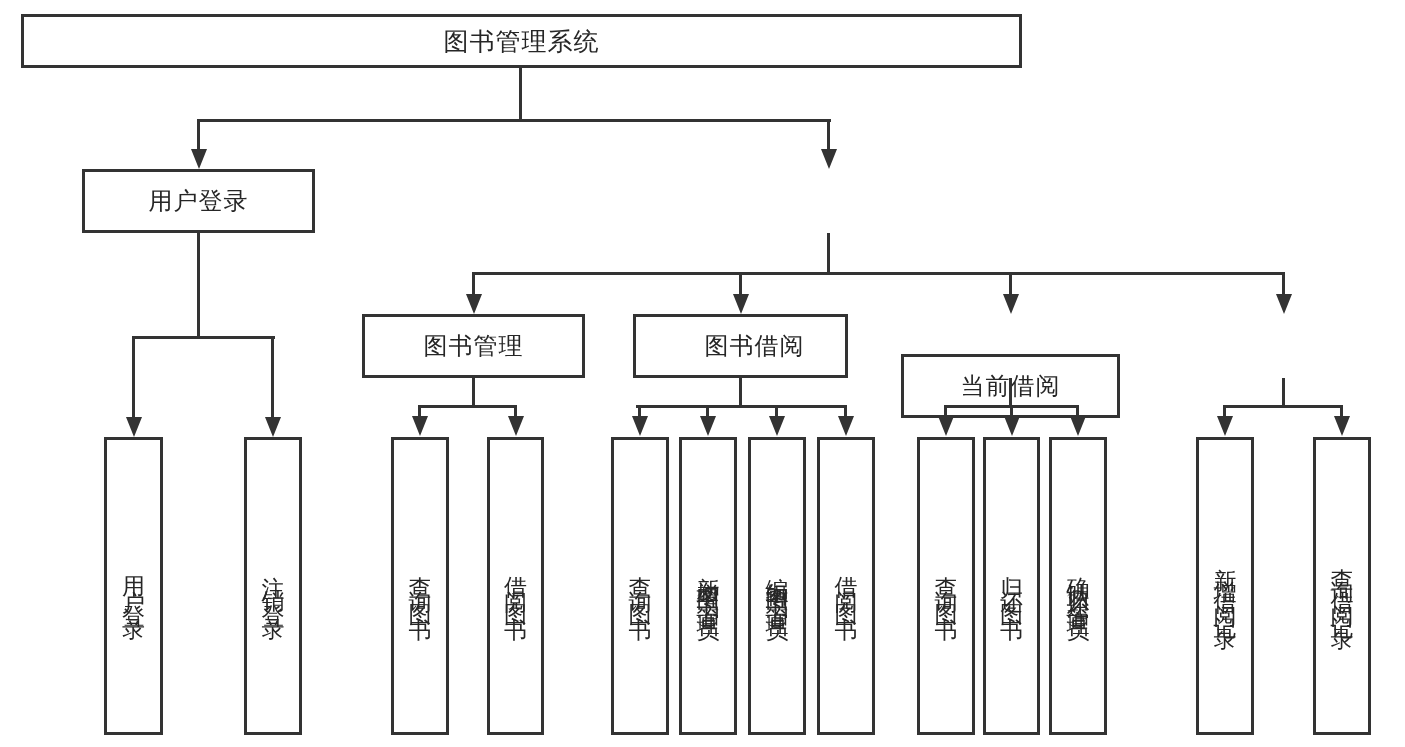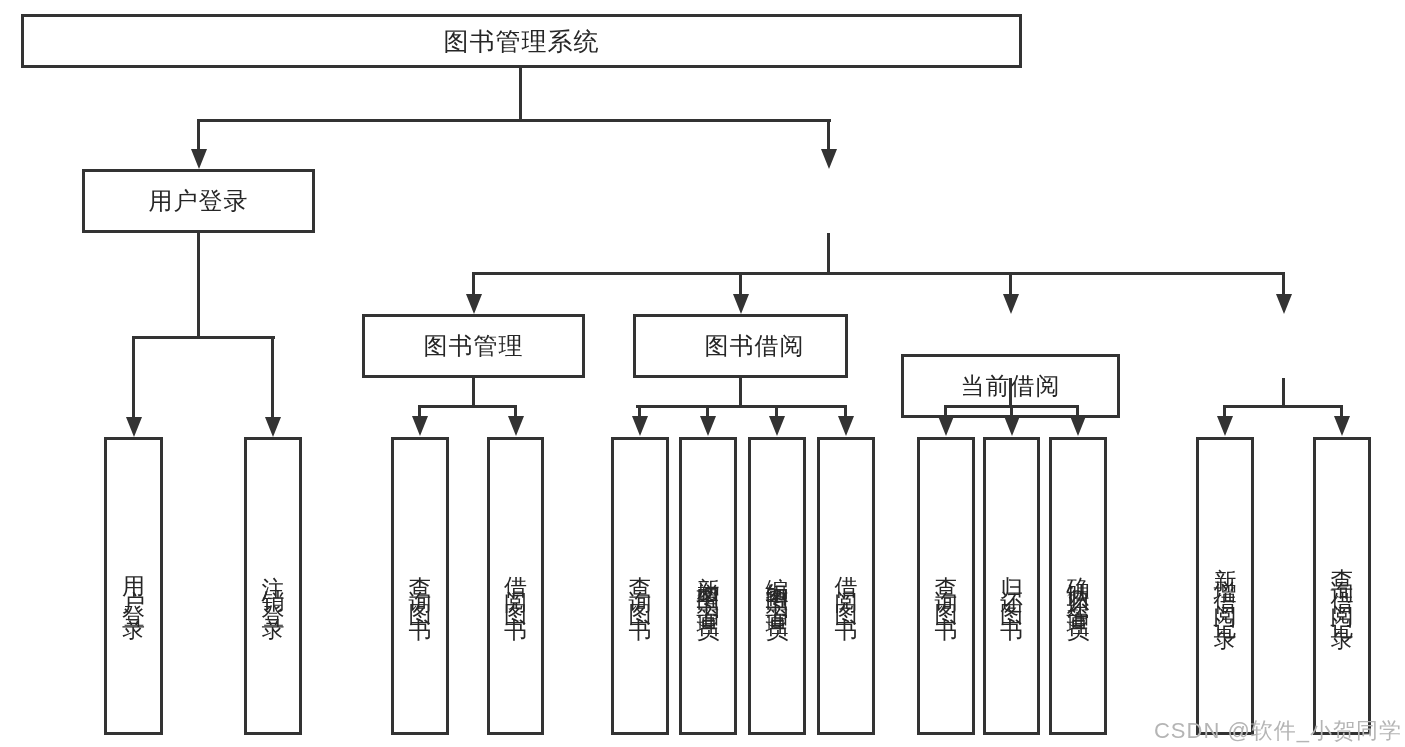--- a/index.html
+++ b/index.html
@@ -145,15 +145,14 @@
   <div class="vbox sp9" style="left:748px;top:437px;width:58px;height:298px;">编辑图书（管理员）</div>
   <div class="vbox sp4" style="left:817px;top:437px;width:58px;height:298px;">借阅图书</div>
 
   <div class="vbox sp4" style="left:917px;top:437px;width:58px;height:298px;">查询图书</div>
   <div class="vbox sp4" style="left:983px;top:437px;width:57px;height:298px;">归还图书</div>
   <div class="vbox sp9" style="left:1049px;top:437px;width:58px;height:298px;">确认归还（管理员）</div>
 
   <div class="vbox sp6" style="left:1196px;top:437px;width:58px;height:298px;">新增借阅记录</div>
   <div class="vbox sp6" style="left:1313px;top:437px;width:58px;height:298px;">查询借阅记录</div>
 
-  <div class="watermark">CSDN @软件_小贺同学</div>
 
 </div>
 
 </body></html>

